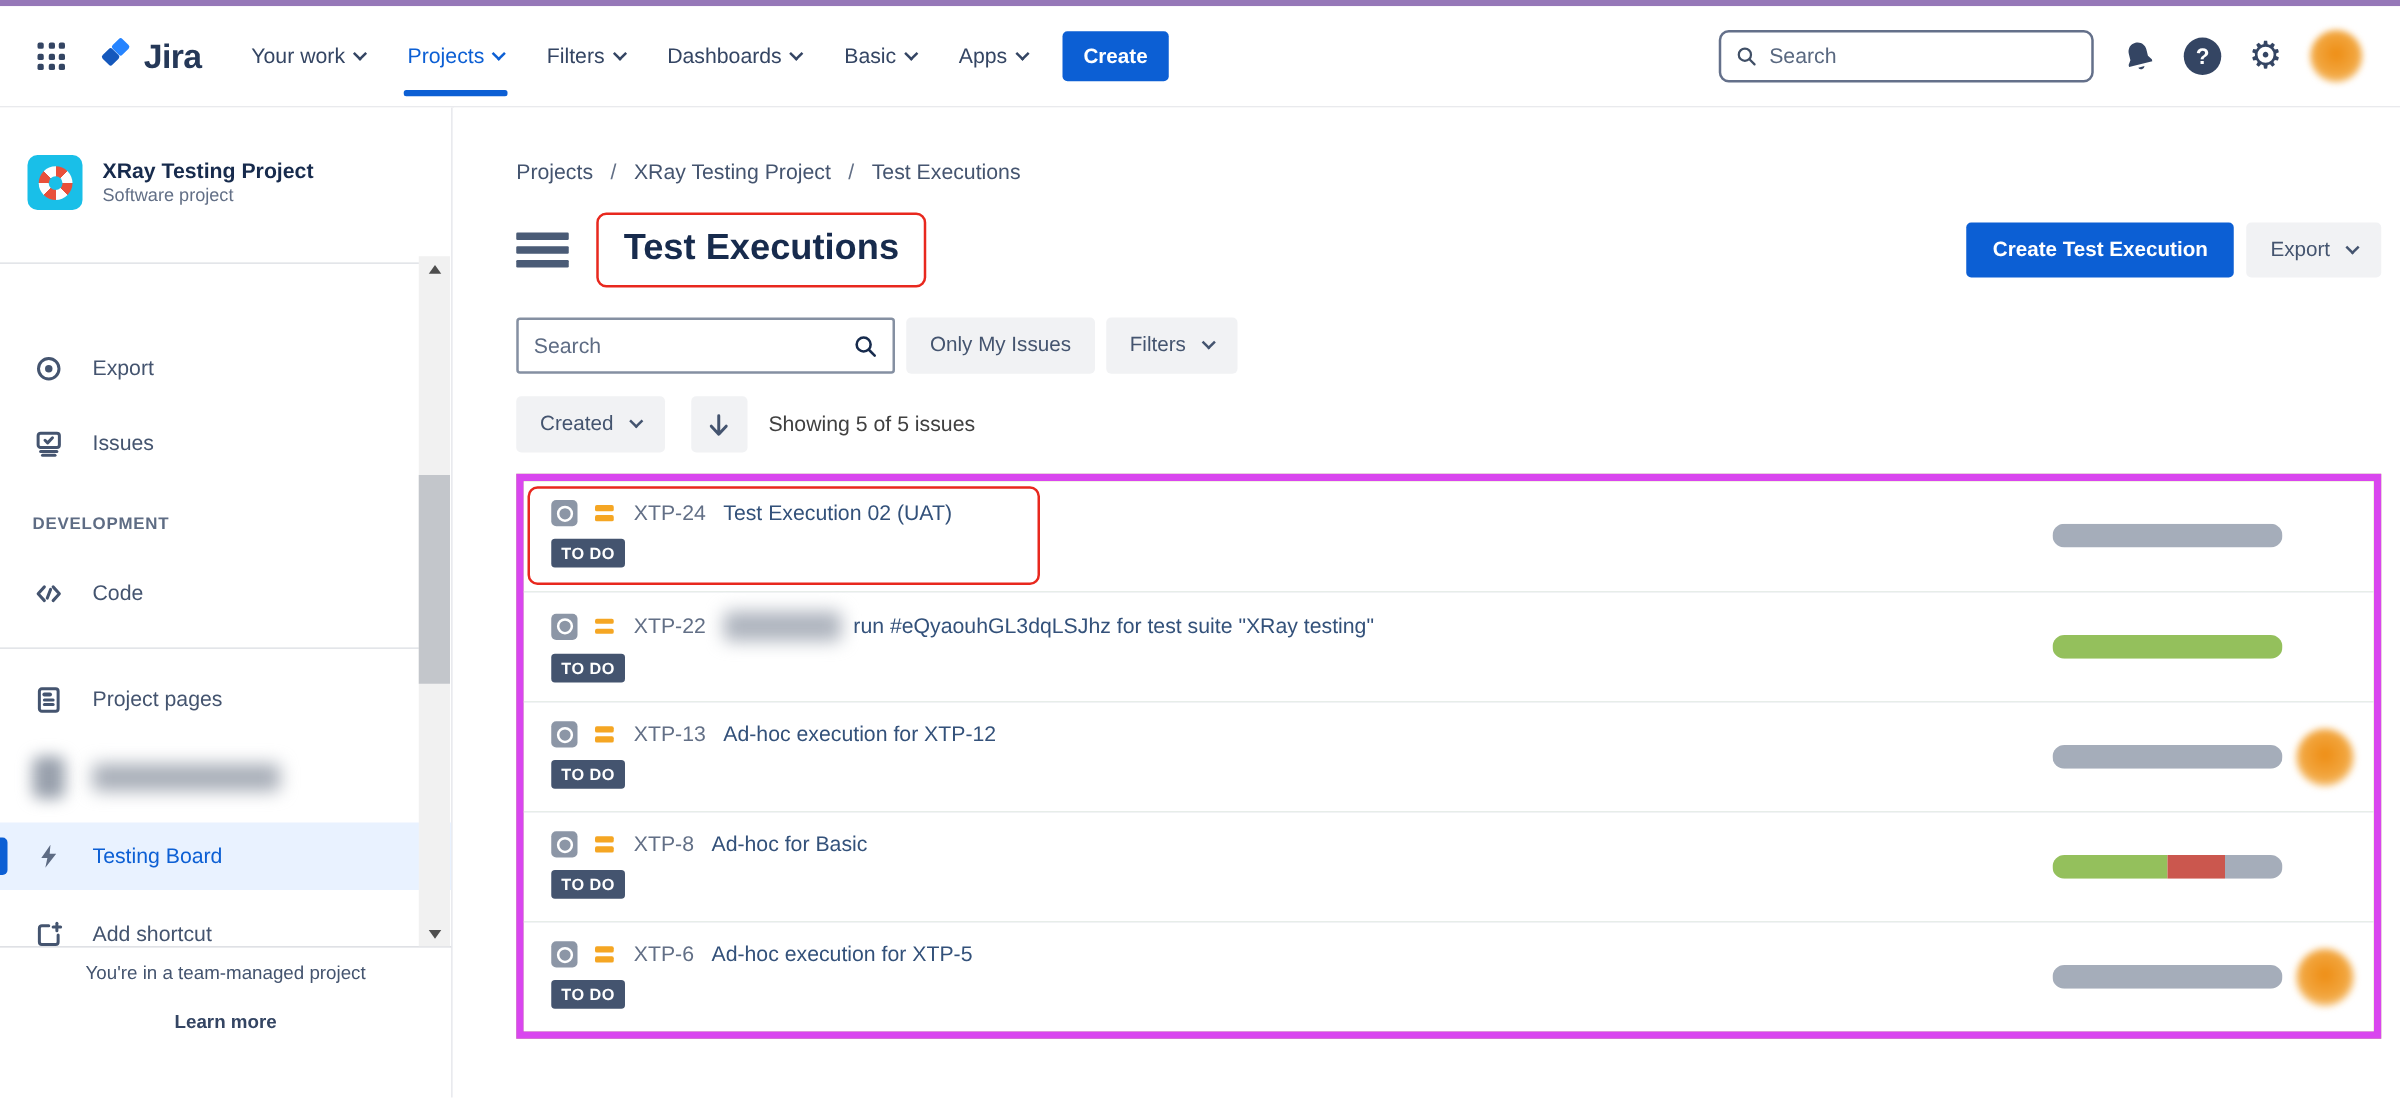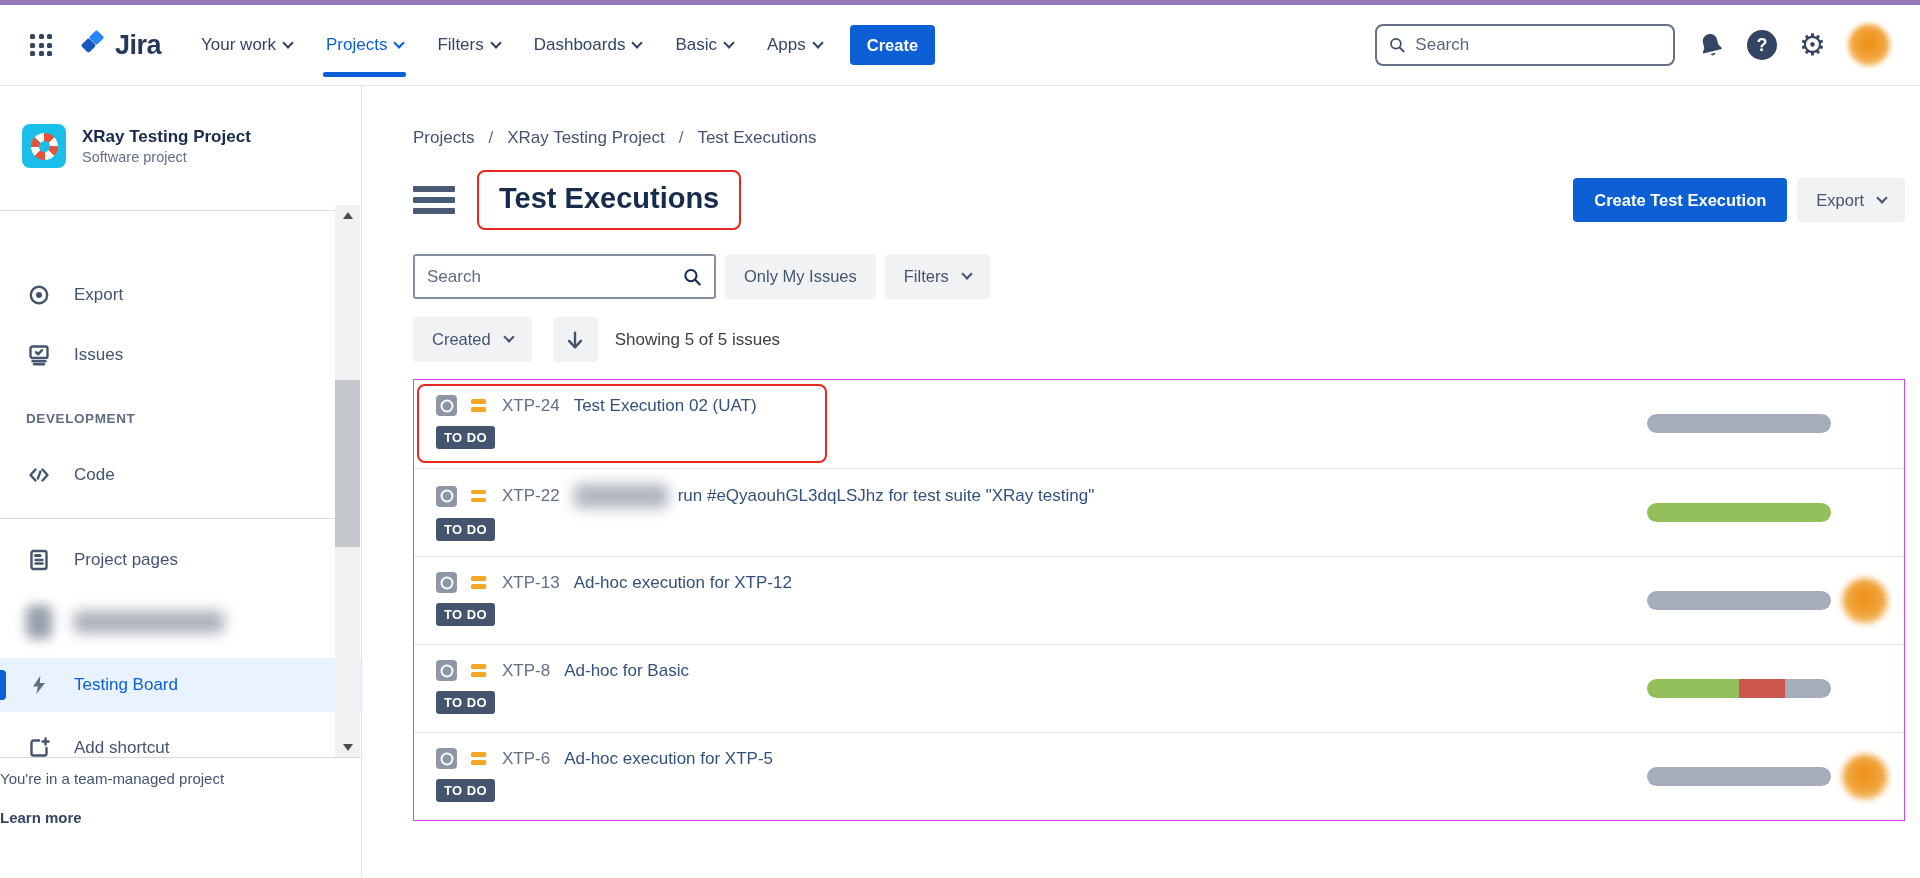--- a/index.html
+++ b/index.html
@@ -55,21 +55,21 @@
                gap:22px; padding-left:26px; font-size:17px; color:#44546F; cursor:pointer; }
   .side-item .ic { width:26px; display:flex; justify-content:center; }
   .side-item.active { background:#E9F2FF; color:#0C5FD4; height:54px; right:0; }
   .side-item.active::before { content:""; position:absolute; left:0; top:12px; bottom:12px;
                width:6px; border-radius:0 4px 4px 0; background:#0C5FD4; }
   .side-section { position:absolute; left:26px; font-size:13.5px; font-weight:bold;
                   letter-spacing:0.6px; color:#5E6C84; }
   .blur-sq { width:34px; height:34px; border-radius:6px; background:#98A0AC; filter:blur(6px); }
   .blur-line { width:150px; height:22px; border-radius:4px; background:#A8AEB8; filter:blur(7px); }
   .side-footer { position:absolute; left:0; right:0; top:671px; height:121px;
-                 border-top:1px solid #D5D8DD; }
+                 border-top:1px solid #D5D8DD; text-align:center; }
   .side-note { margin-top:12px; font-size:15px; color:#44546F; }
   .side-learn { margin-top:22px; font-size:15px; font-weight:bold; color:#344563; cursor:pointer; }
   
   .sb-track { position:absolute; left:335px; top:119px; width:25px; height:552px; background:#F1F1F1; }
   .sb-arrow { position:absolute; left:0; width:25px; height:16px; display:flex; align-items:center;
               justify-content:center; cursor:pointer; }
   .sb-arrow span { width:0; height:0; border-left:5.5px solid transparent; border-right:5.5px solid transparent; }
   .sb-up { top:2px; } .sb-up span { border-bottom:7px solid #4E4E4E; }
   .sb-down { bottom:2px; } .sb-down span { border-top:7px solid #4E4E4E; }
   .sb-thumb { position:absolute; left:0; top:175px; width:25px; height:167px; background:#C3C6CB; cursor:pointer; }
@@ -101,21 +101,21 @@
                  border:2px solid #8590A2; border-radius:3px; padding:0 12px; }
   .list-search input { border:none; outline:none; width:100%; font-size:17px; color:#172B4D;
                        font-family:inherit; }
   .list-search input::placeholder { color:#5E6C84; }
 
   .sort-row { margin-top:18px; display:flex; align-items:center; }
   .arrow-btn { width:45px; height:45px; background:#F1F2F4; border:none; border-radius:4px;
                margin-left:21px; display:flex; align-items:center; justify-content:center; cursor:pointer; }
   .showing { margin-left:17px; font-size:17px; color:#404040; }
 
-  .issue-list { margin-top:17px; border:1px solid #d946ef; background:#bef264; }
+  .issue-list { margin-top:17px; border:6px solid #d946ef; background:#bef264; }
   .issue-row { position:relative; height:88px; padding:15px 0 0 22px; cursor:pointer; background:#fff; }
   .issue-row + .issue-row { border-top:1px solid #E4E7EB; }
   .row-line1 { display:flex; align-items:center; }
   .type-icon { width:21px; height:21px; border-radius:4px; background:#8C96A6; position:relative; flex:none; }
   .type-icon::after { content:""; position:absolute; left:50%; top:50%; width:9px; height:9px;
                       transform:translate(-50%,-50%); border:2.4px solid #fff; border-radius:50%; }
   .prio-icon { margin-left:14px; display:flex; flex-direction:column; gap:3.5px; flex:none; }
   .prio-icon i { width:15px; height:4.5px; border-radius:1.5px; background:#F5A623; }
   .issue-key { margin-left:16px; font-size:17px; color:#626F86; }
   .issue-title { margin-left:14px; font-size:17px; color:#33517A; }

